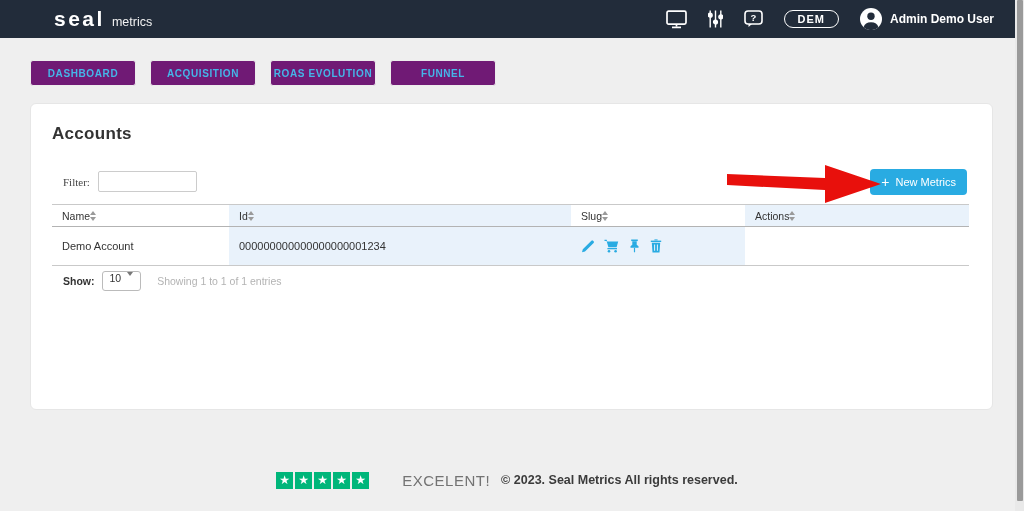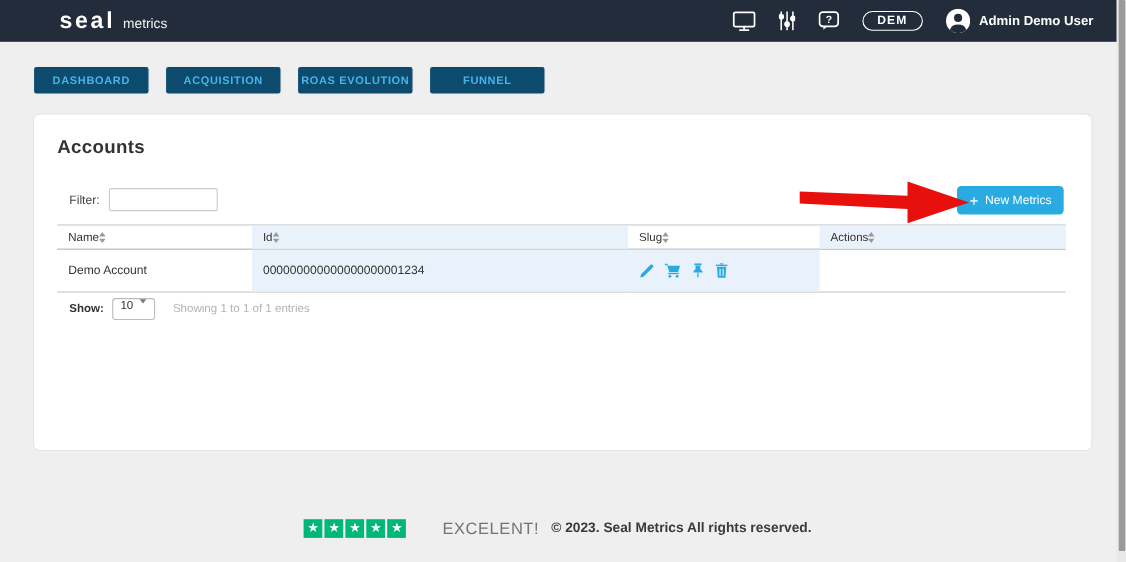--- a/index.html
+++ b/index.html
@@ -25,37 +25,37 @@
   .dem-badge {
     border:1.4px solid #fff; border-radius:9px; padding:2px 13px;
     font-size:11px; font-weight:600; letter-spacing:1px; cursor:pointer;
   }
   .avatar-wrap { display:flex; align-items:center; gap:8px; cursor:pointer; }
   .user-name { font-size:12px; font-weight:700; color:#fff; }
 
   
   .tabs { position:absolute; left:30px; top:60px; display:flex; gap:14px; }
   .tab {
-    width:106px; height:26px; background:#0c4a6e; border:1px solid #ececec;
+    width:106px; height:26px; background:#701a75; border:1px solid #ececec;
     border-radius:3px; color:#45b5e8; font-family:"Liberation Sans",sans-serif;
     font-size:10px; font-weight:700; letter-spacing:0.6px;
     display:flex; align-items:center; justify-content:center; cursor:pointer;
   }
 
   
   .card {
     position:absolute; left:30px; top:103px; width:963px; height:307px;
     background:#fff; border:1px solid #e6e6e6; border-radius:6px;
   }
   .card-title {
     position:absolute; left:21px; top:20px;
     font-size:17px; font-weight:700; letter-spacing:0.3px; color:#333;
   }
   .filter-row { position:absolute; left:32px; top:67px; display:flex; align-items:center; }
-  .filter-label { font-size:11px; color:#444; }
+  .filter-label { font-size:11px; color:#444;font-family:Liberation Serif, serif; }
   .filter-input {
     margin-left:8px; width:99px; height:21px; border:1px solid #ccc;
     border-radius:2px; font-size:11px; padding:0 5px; outline:none;
     font-family:"Liberation Sans",sans-serif;
   }
   .new-account-btn {
     position:absolute; right:25px; top:65px; height:26px;
     background:#29abe2; color:#fff; border:none; border-radius:4px;
     font-family:"Liberation Sans",sans-serif; font-size:11px; font-weight:400;
     display:flex; align-items:center; gap:6px; padding:0 11px; cursor:pointer;

